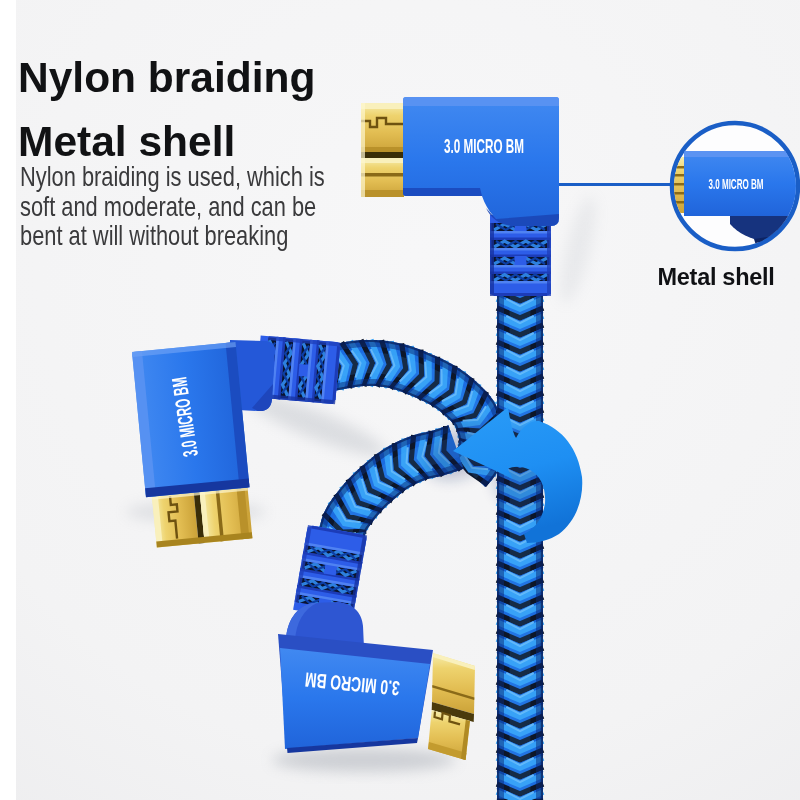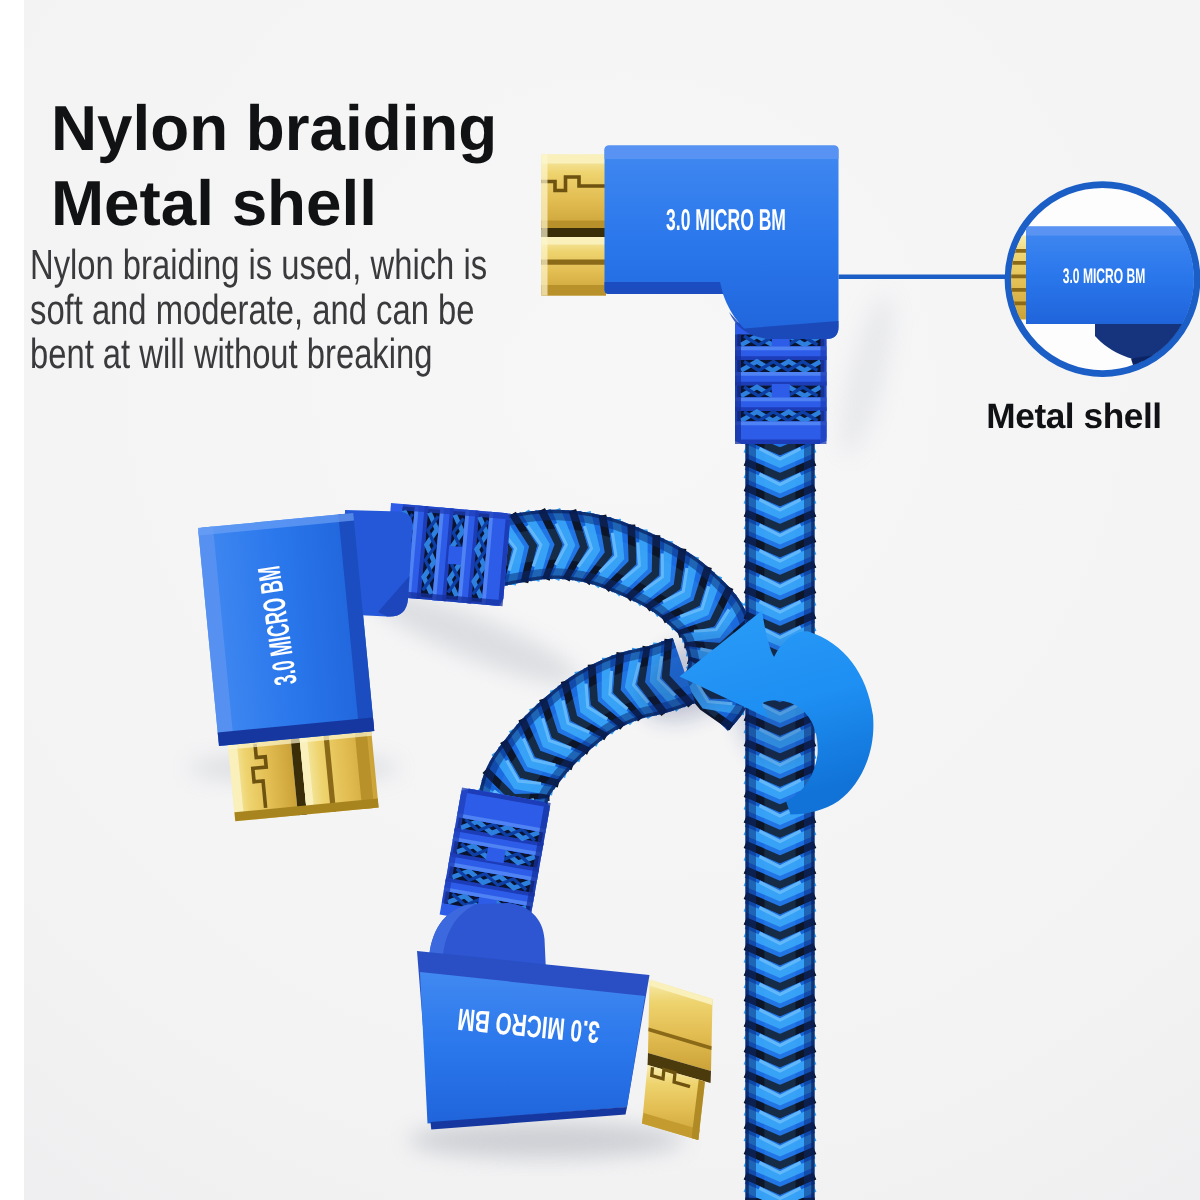--- a/index.html
+++ b/index.html
@@ -1,17 +1,17 @@
 <!DOCTYPE html>
 <html><head><meta charset="utf-8">
 <style>
 html,body{margin:0;padding:0;width:800px;height:800px;overflow:hidden;}
 body{font-family:"Liberation Sans", sans-serif;position:relative;}
 .stage{position:absolute;top:0;left:0;width:800px;height:800px;padding-left:16px;}
-h1{position:absolute;left:18px;top:46px;margin:16px;font-size:42.5px;line-height:50px;font-weight:bold;color:#111214;letter-spacing:0px;}
+h1{position:absolute;left:18px;top:46px;margin:0;font-size:42.5px;line-height:64px;font-weight:bold;color:#111214;letter-spacing:0px;}
 .para{position:absolute;left:20px;top:162px;margin:0;font-size:28px;line-height:29.5px;color:#3a3a3c;letter-spacing:0px;transform:scaleX(0.78);transform-origin:left top;white-space:nowrap;}
 .mshell{position:absolute;left:616px;top:264px;width:200px;text-align:center;font-size:23.5px;font-weight:bold;color:#101114;letter-spacing:-0.3px;}
 </style></head>
 <body>
 <div class="stage"><svg width="800" height="800" viewBox="0 0 800 800">
 <defs>
 
 <linearGradient id="goldv" x1="0" y1="0" x2="0" y2="1">
  <stop offset="0" stop-color="#f7eeb0"></stop>
           <stop offset="0.25" stop-color="#eed36e"></stop>

